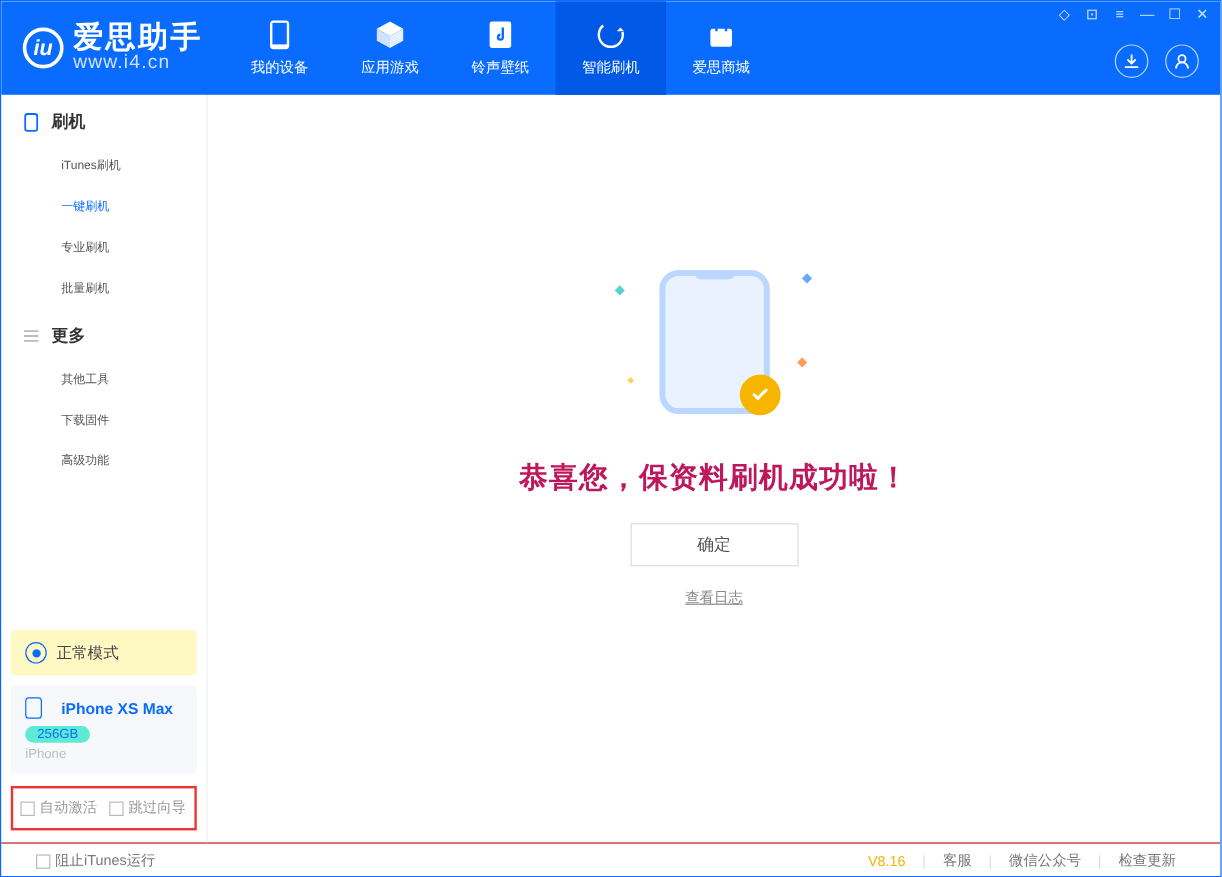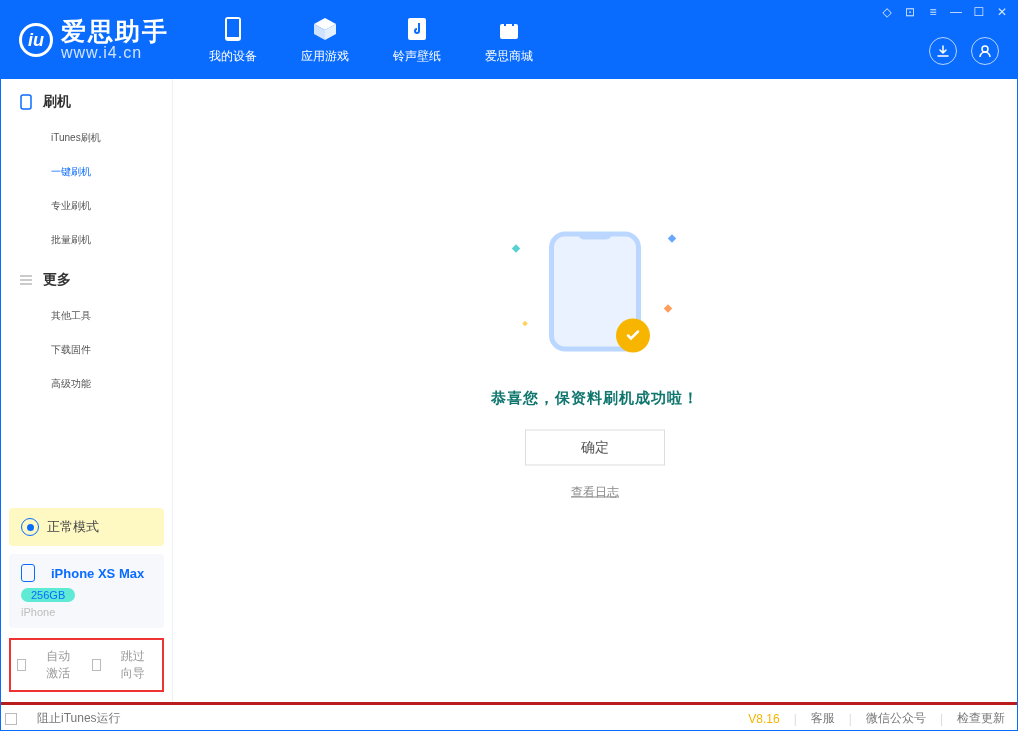--- a/index.html
+++ b/index.html
@@ -31,39 +31,39 @@
   .mode-dot { width:18px; height:18px; border:1.5px solid #0a6cff; border-radius:50%; display:flex; align-items:center; justify-content:center; }
   .mode-dot::after{ content:""; width:7px; height:7px; background:#0a6cff; border-radius:50%; }
 
   .device-box { margin:0 8px 10px 8px; background:#f6f8fb; border-radius:4px; padding:10px 12px; }
   .device-title { color:#0a6cff; font-weight:600; font-size:13px; display:flex; align-items:center; gap:16px; }
   .device-title .phone-mini{ width:14px; height:18px; border:1.5px solid #0a6cff; border-radius:3px; }
   .capacity-badge { display:inline-block; background:#5eead4; color:#0a6cff; border-radius:10px; padding:1px 10px; font-size:11px; margin-top:6px; }
   .device-type{ color:#bdbdbd; font-size:11px; margin-top:4px; }
 
   .checkbox-row { border:2px solid #e33; margin:0 8px 10px 8px; padding:8px 6px; display:flex; gap:10px; align-items:center; }
-  .cb { display:flex; align-items:center; gap:20px; color:#999; font-size:12px; cursor:pointer; }
+  .cb { display:flex; align-items:center; gap:4px; color:#999; font-size:12px; cursor:pointer; }
   .cb .box { width:12px; height:12px; border:1px solid #bbb; }
 
   .main { flex:1; position:relative; }
   .center-wrap { position:absolute; left:50%; top:46%; transform:translate(-50%,-50%); text-align:center; }
   .phone-ill { width:92px; height:120px; border:5px solid #bcd7ff; border-radius:16px; background:#eaf2ff; position:relative; margin:0 auto 0; }
   .phone-ill .notch{ position:absolute; top:-3px; left:50%; transform:translateX(-50%); width:34px; height:6px; background:#bcd7ff; border-radius:0 0 8px 8px; }
   .check-badge { position:absolute; right:-14px; bottom:-6px; width:34px; height:34px; background:#f7b500; border-radius:50%; display:flex; align-items:center; justify-content:center; color:#fff; font-weight:bold; }
   .spark { position:absolute; width:6px; height:6px; background:#ffd35a; transform:rotate(45deg); }
   .spark.s1{ left:-36px; top:14px; background:#5ad1d1;}
   .spark.s2{ right:-34px; top:4px; background:#6aa7ff;}
   .spark.s3{ left:-26px; bottom:26px; background:#ffd35a; width:4px;height:4px;}
   .spark.s4{ right:-30px; bottom:40px; background:#ff9d5a; }
 
-  .success-text { font-size:15px; color:#0f766e; margin-top:34px; font-weight:600; letter-spacing:1px;font-family:Liberation Serif, serif; }
+  .success-text { font-size:24px; color:#be185d; margin-top:34px; font-weight:600; letter-spacing:1px;font-family:Liberation Serif, serif; }
   .confirm-btn { margin:22px auto 0; width:140px; height:36px; border:1px solid #ddd; background:#fff; color:#555; font-size:14px; cursor:pointer; display:flex; align-items:center; justify-content:center; }
   .view-log { margin-top:18px; color:#888; font-size:12px; text-decoration:underline; cursor:pointer; }
 
-  .footer { height:30px; border-top:3px solid #b91c1c; display:flex; align-items:center; padding:0 4px; font-size:12px; color:#888; }
+  .footer { height:30px; border-top:1px solid #b91c1c; display:flex; align-items:center; padding:0 29px; font-size:12px; color:#888; }
   .footer .cb{ color:#777; }
   .footer-right { margin-left:auto; display:flex; align-items:center; gap:6px; }
   .footer .sep{ color:#ddd; }
   .footer .ver{ color:#f7b500; margin-right:8px; }
   .footer .link{ color:#777; cursor:pointer; padding:0 8px; }
 
   svg{ display:block; }
 </style>
 </head>
 <body>
@@ -97,20 +97,29 @@
       <span class="label">应用游戏</span>
     </div>
     <div class="nav-tab">
       <div class="nav-icon">
           <svg width="22" height="26">
             <rect x="2" y="2" width="18" height="22" rx="2" fill="#fff"></rect>
             <path d="M13 7 v8 a2 2 0 1 1 -2 -2" stroke="#0a6cff" stroke-width="2" fill="none"></path>
           </svg>
         </div>
       <span class="label">铃声壁纸</span>
+    </div>
+    <div class="nav-tab active">
+      <div class="nav-icon">
+          <svg width="26" height="26">
+            <circle cx="13" cy="13" r="10" fill="none" stroke="#fff" stroke-width="2" stroke-dasharray="40 20"></circle>
+            <polygon points="21,7 24,10 18,10" fill="#fff"></polygon>
+          </svg>
+        </div>
+      <span class="label">智能刷机</span>
     </div>
     <div class="nav-tab">
       <div class="nav-icon">
           <svg width="24" height="24">
             <rect x="3" y="7" width="18" height="15" rx="2" fill="#fff"></rect>
             <path d="M8 9 V6 a4 4 0 0 1 8 0 V9" stroke="#0a6cff" stroke-width="2" fill="none"></path>
           </svg>
         </div>
       <span class="label">爱思商城</span>
     </div>

